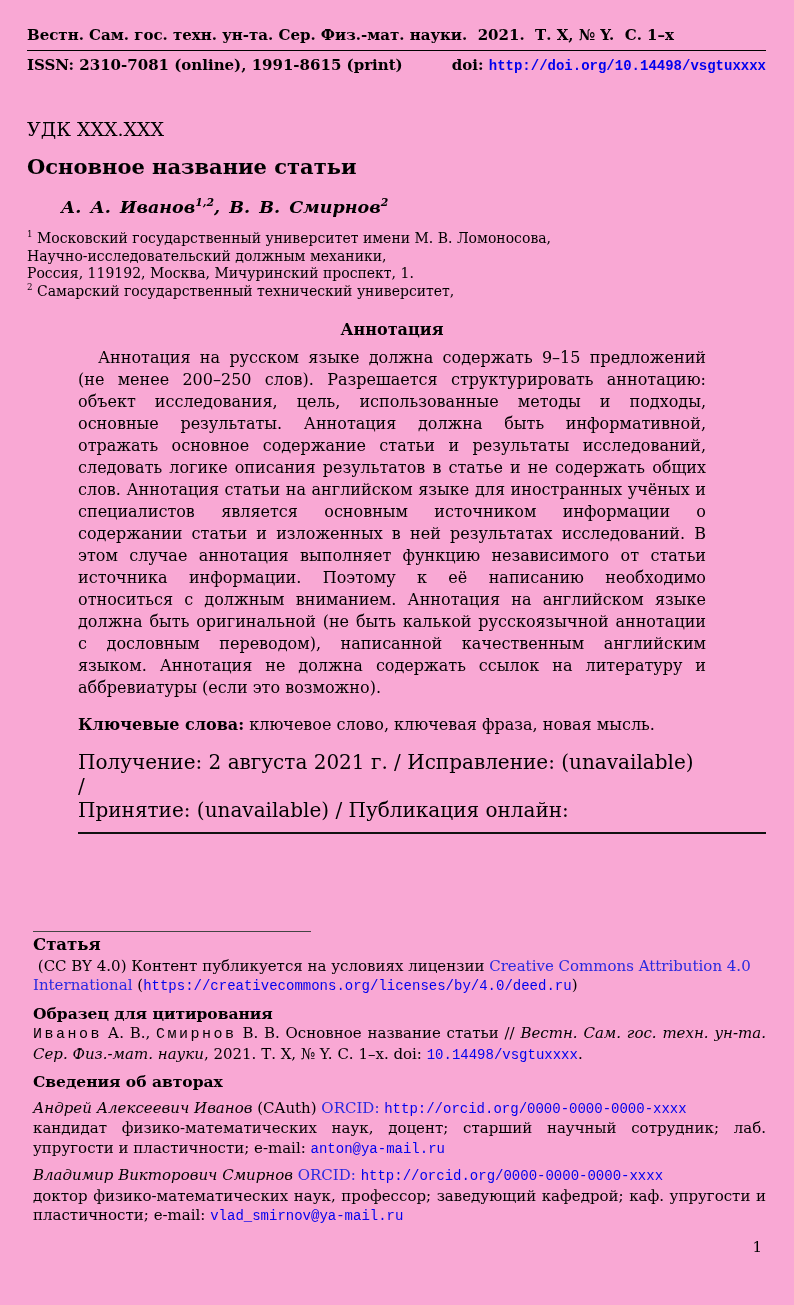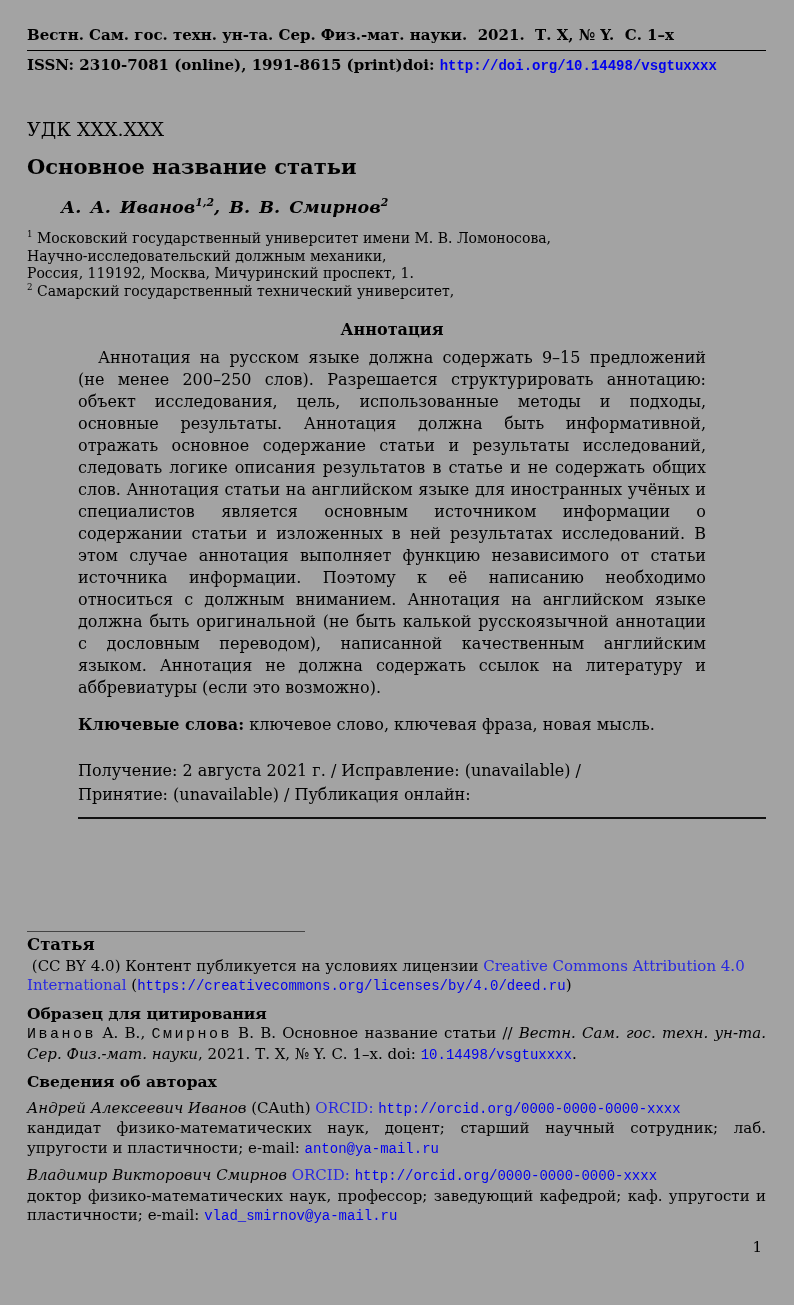--- a/index.html
+++ b/index.html
@@ -1,49 +1,49 @@
 <!DOCTYPE html>
 <html lang="ru" style="--link-blue: #0000ee; --link-blue-serif: #2929e0;"><head>
 <meta charset="utf-8">
 <style>
   * { margin:0; padding:0; box-sizing:border-box; }
   html,body { background:#ffffff; }
   .page {
     position:relative; width:794px; height:1305px; margin:0 auto;
-    background:#a3a3a3; color:#000;
+    background:#f9a8d4; color:#000;
     font-family:"DejaVu Serif", serif;
     overflow:hidden;
   }
   .main { padding:26px 28px 0 27px; }
 
   
   .hdr1 { font-weight:bold; font-size:15px; line-height:19px; white-space:pre-wrap; }
   .hdr-rule { border-top:1.6px solid #000; margin-top:5px; }
-  .issn-row { display:flex; align-items:baseline; font-weight:bold; font-size:15px; margin-top:5px; }
+  .issn-row { display:flex; justify-content:space-between; align-items:baseline; font-weight:bold; font-size:15px; margin-top:5px; }
   .mono { font-family:"Liberation Mono", monospace; font-size:14px; }
   .link { color:var(--link-blue, #0000ee); text-decoration:none; }
   .slink { color:var(--link-blue-serif, #2929e0); text-decoration:none; }
 
   
   .udc { font-size:19px; margin-top:44px; }
   .title { font-size:21px; font-weight:bold; margin-top:14px; }
   .authors { font-size:17.5px; font-weight:bold; font-style:italic; margin-top:18px; margin-left:34px; word-spacing:3px; }
   sup { font-size:0.62em; vertical-align:super; line-height:0; }
   .affil { font-size:14px; line-height:17.6px; margin-top:13px; }
 
   
   .abstract-block { margin-left:51px; width:628px; }
   .abs-head { text-align:center; font-weight:bold; font-size:16px; margin-top:20px; }
   .abs-text { margin-top:8px; font-size:16px; line-height:22px; text-align:justify; text-indent:20px; }
   .kw { margin-top:16px; font-size:16px; }
-  .dates { margin-top:25px; font-size:16px; line-height:24px; }
+  .dates { margin-top:16px; font-size:20px; line-height:24px; }
   .thick-rule { border-top:2px solid #111; margin-top:10px; margin-left:51px; }
 
   
-  .footer { position:absolute; left:27px; right:28px; top:931px; font-size:15px; line-height:19.5px; }
+  .footer { position:absolute; left:33px; right:28px; top:931px; font-size:15px; line-height:19.5px; }
   .foot-rule { width:278px; border-top:1.5px solid #444; }
   .f-type { font-weight:bold; font-size:16.5px; margin-top:3px; }
   .f-cc { white-space:pre-wrap; margin-top:2px; }
   .f-h { font-weight:bold; font-size:15.5px; margin-top:7px; }
   .f-cit { text-align:justify; margin-top:1px; }
   .lsp { letter-spacing:2.5px;font-family:Liberation Mono, monospace; }
   .f-entry { margin-top:7px; }
   .f-bio { text-align:justify; }
 
   .page-num { position:absolute; right:32px; top:1238px; font-size:15px; }

